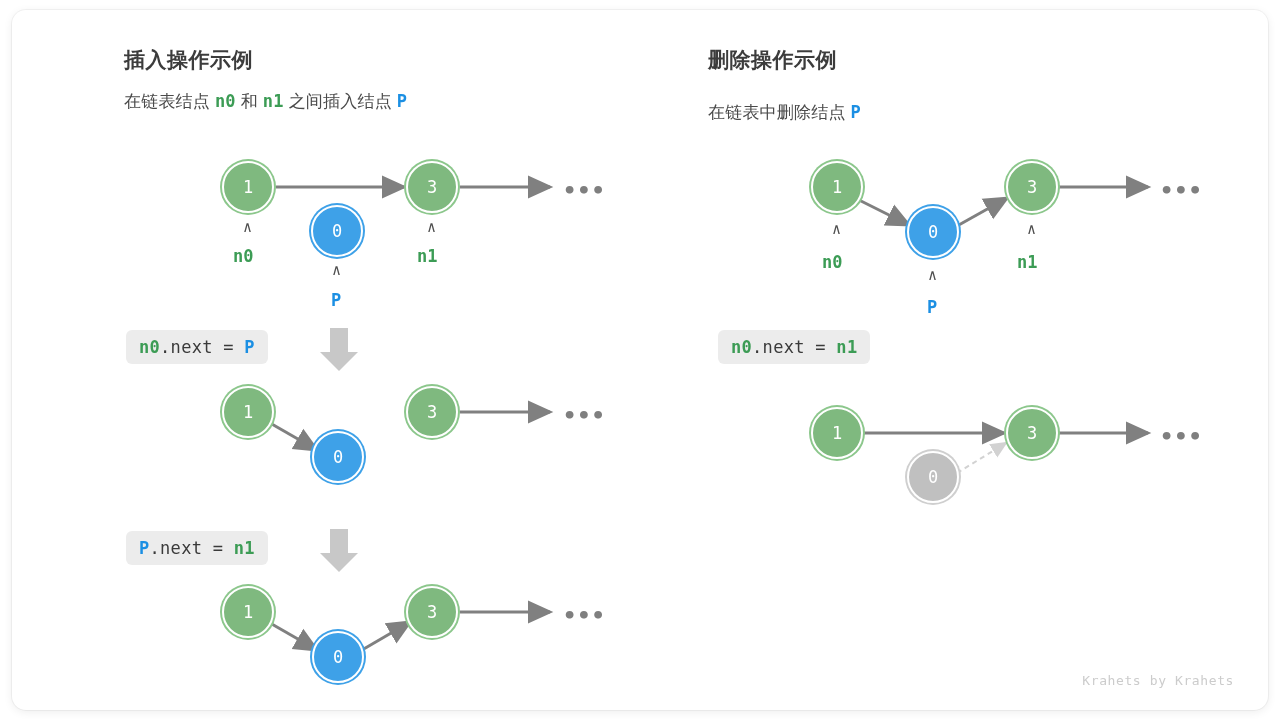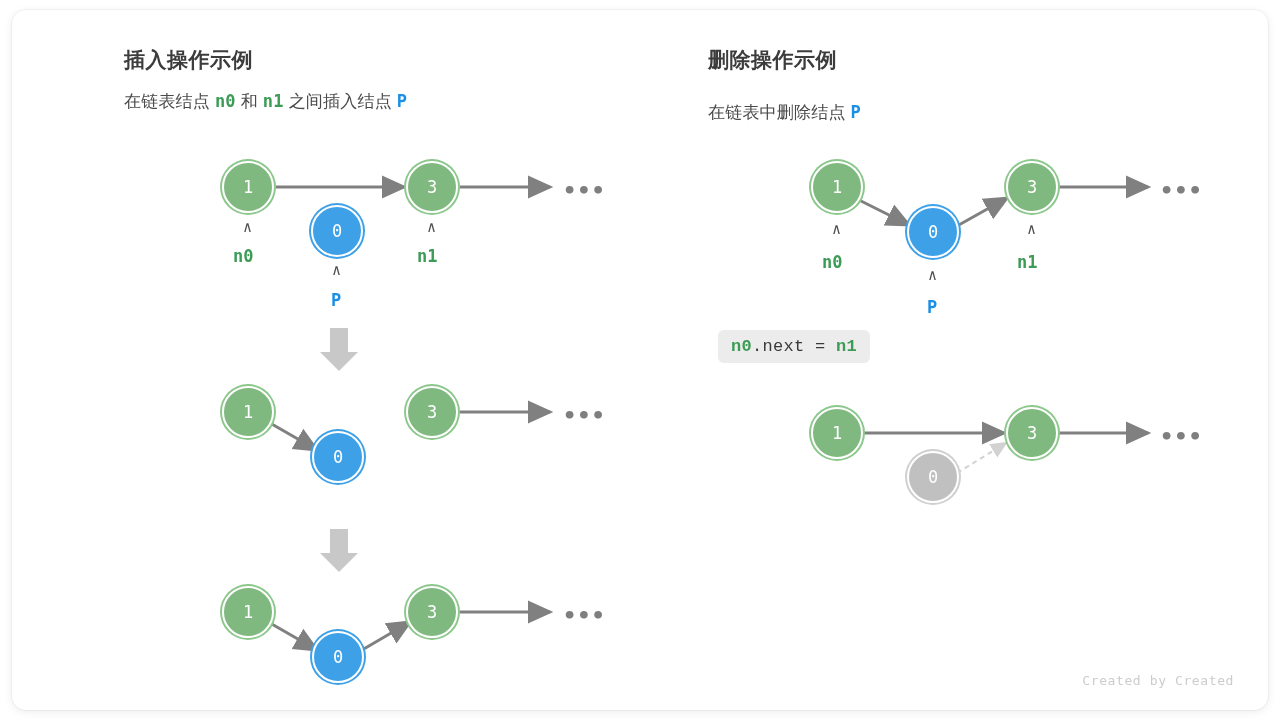--- a/index.html
+++ b/index.html
@@ -175,20 +175,23 @@
         <div class="caret" style="left:320px; top:253px;">∧</div>
         <div class="nlabel b" style="left:319px; top:280px;">P</div>
 
         <div class="node green" style="left:394px; top:151px;">3</div>
         <div class="caret" style="left:415px; top:210px;">∧</div>
         <div class="nlabel g" style="left:405px; top:236px;">n1</div>
 
         <div class="dots" style="left:551px; top:170px;">•••</div>
       </div>
 
+      <div class="codebox" style="left:114px; top:320px;">
+        <span class="k vgreen">n0</span><span>.next = </span><span class="k vblue">P</span>
+      </div>
       <svg class="downarrow" style="left:306px; top:316px;" width="42" height="48">
         <path d="M12,2 L30,2 L30,26 L40,26 L21,45 L2,26 L12,26 z" fill="#c8c8c8"></path>
       </svg>
 
       <div class="diagram" style="left:0; top:0;">
         <svg class="edge" style="left:0; top:0;" width="628" height="700">
           <defs>
             <marker id="ah2" markerWidth="9" markerHeight="9" refX="7.5" refY="4.5" orient="auto">
               <path d="M0,0.6 L8.6,4.5 L0,8.4 z" fill="#808080"></path>
             </marker>
@@ -196,20 +199,23 @@
           <line x1="258" y1="413" x2="305" y2="440" stroke="#808080" stroke-width="3" marker-end="url(#ah2)"></line>
           <line x1="448" y1="402" x2="538" y2="402" stroke="#808080" stroke-width="3" marker-end="url(#ah2)"></line>
         </svg>
 
         <div class="node green" style="left:210px; top:376px;">1</div>
         <div class="node blue" style="left:300px; top:421px;">0</div>
         <div class="node green" style="left:394px; top:376px;">3</div>
         <div class="dots" style="left:551px; top:395px;">•••</div>
       </div>
 
+      <div class="codebox" style="left:114px; top:521px;">
+        <span class="k vblue">P</span><span>.next = </span><span class="k vgreen">n1</span>
+      </div>
       <svg class="downarrow" style="left:306px; top:517px;" width="42" height="48">
         <path d="M12,2 L30,2 L30,26 L40,26 L21,45 L2,26 L12,26 z" fill="#c8c8c8"></path>
       </svg>
 
       <div class="diagram" style="left:0; top:0;">
         <svg class="edge" style="left:0; top:0;" width="628" height="700">
           <defs>
             <marker id="ah3" markerWidth="9" markerHeight="9" refX="7.5" refY="4.5" orient="auto">
               <path d="M0,0.6 L8.6,4.5 L0,8.4 z" fill="#808080"></path>
             </marker>
@@ -254,21 +260,21 @@
         <div class="caret" style="left:326px; top:258px;">∧</div>
         <div class="nlabel b" style="left:325px; top:287px;">P</div>
 
         <div class="node green" style="left:404px; top:151px;">3</div>
         <div class="caret" style="left:425px; top:212px;">∧</div>
         <div class="nlabel g" style="left:415px; top:242px;">n1</div>
 
         <div class="dots" style="left:558px; top:170px;">•••</div>
       </div>
 
-      <div class="codebox" style="left:116px; top:320px;font-family:Liberation Mono, monospace;">
+      <div class="codebox" style="left:116px; top:320px;">
         <span class="k vgreen">n0</span><span>.next = </span><span class="k vgreen">n1</span>
       </div>
 
       <div class="diagram" style="left:0; top:0;">
         <svg class="edge" style="left:0; top:0;" width="666" height="700">
           <defs>
             <marker id="ah5" markerWidth="9" markerHeight="9" refX="7.5" refY="4.5" orient="auto">
               <path d="M0,0.6 L8.6,4.5 L0,8.4 z" fill="#808080"></path>
             </marker>
             <marker id="ah5d" markerWidth="9" markerHeight="9" refX="7.5" refY="4.5" orient="auto">
@@ -280,15 +286,15 @@
           <line x1="457" y1="423" x2="546" y2="423" stroke="#808080" stroke-width="3" marker-end="url(#ah5)"></line>
         </svg>
 
         <div class="node green" style="left:209px; top:397px;">1</div>
         <div class="node gray" style="left:305px; top:441px;">0</div>
         <div class="node green" style="left:404px; top:397px;">3</div>
         <div class="dots" style="left:558px; top:416px;">•••</div>
       </div>
     </div>
 
-    <div class="credit">Created by Created</div>
+    <div class="credit">Krahets by Krahets</div>
   </div>
 </div>
 
 </body></html>

